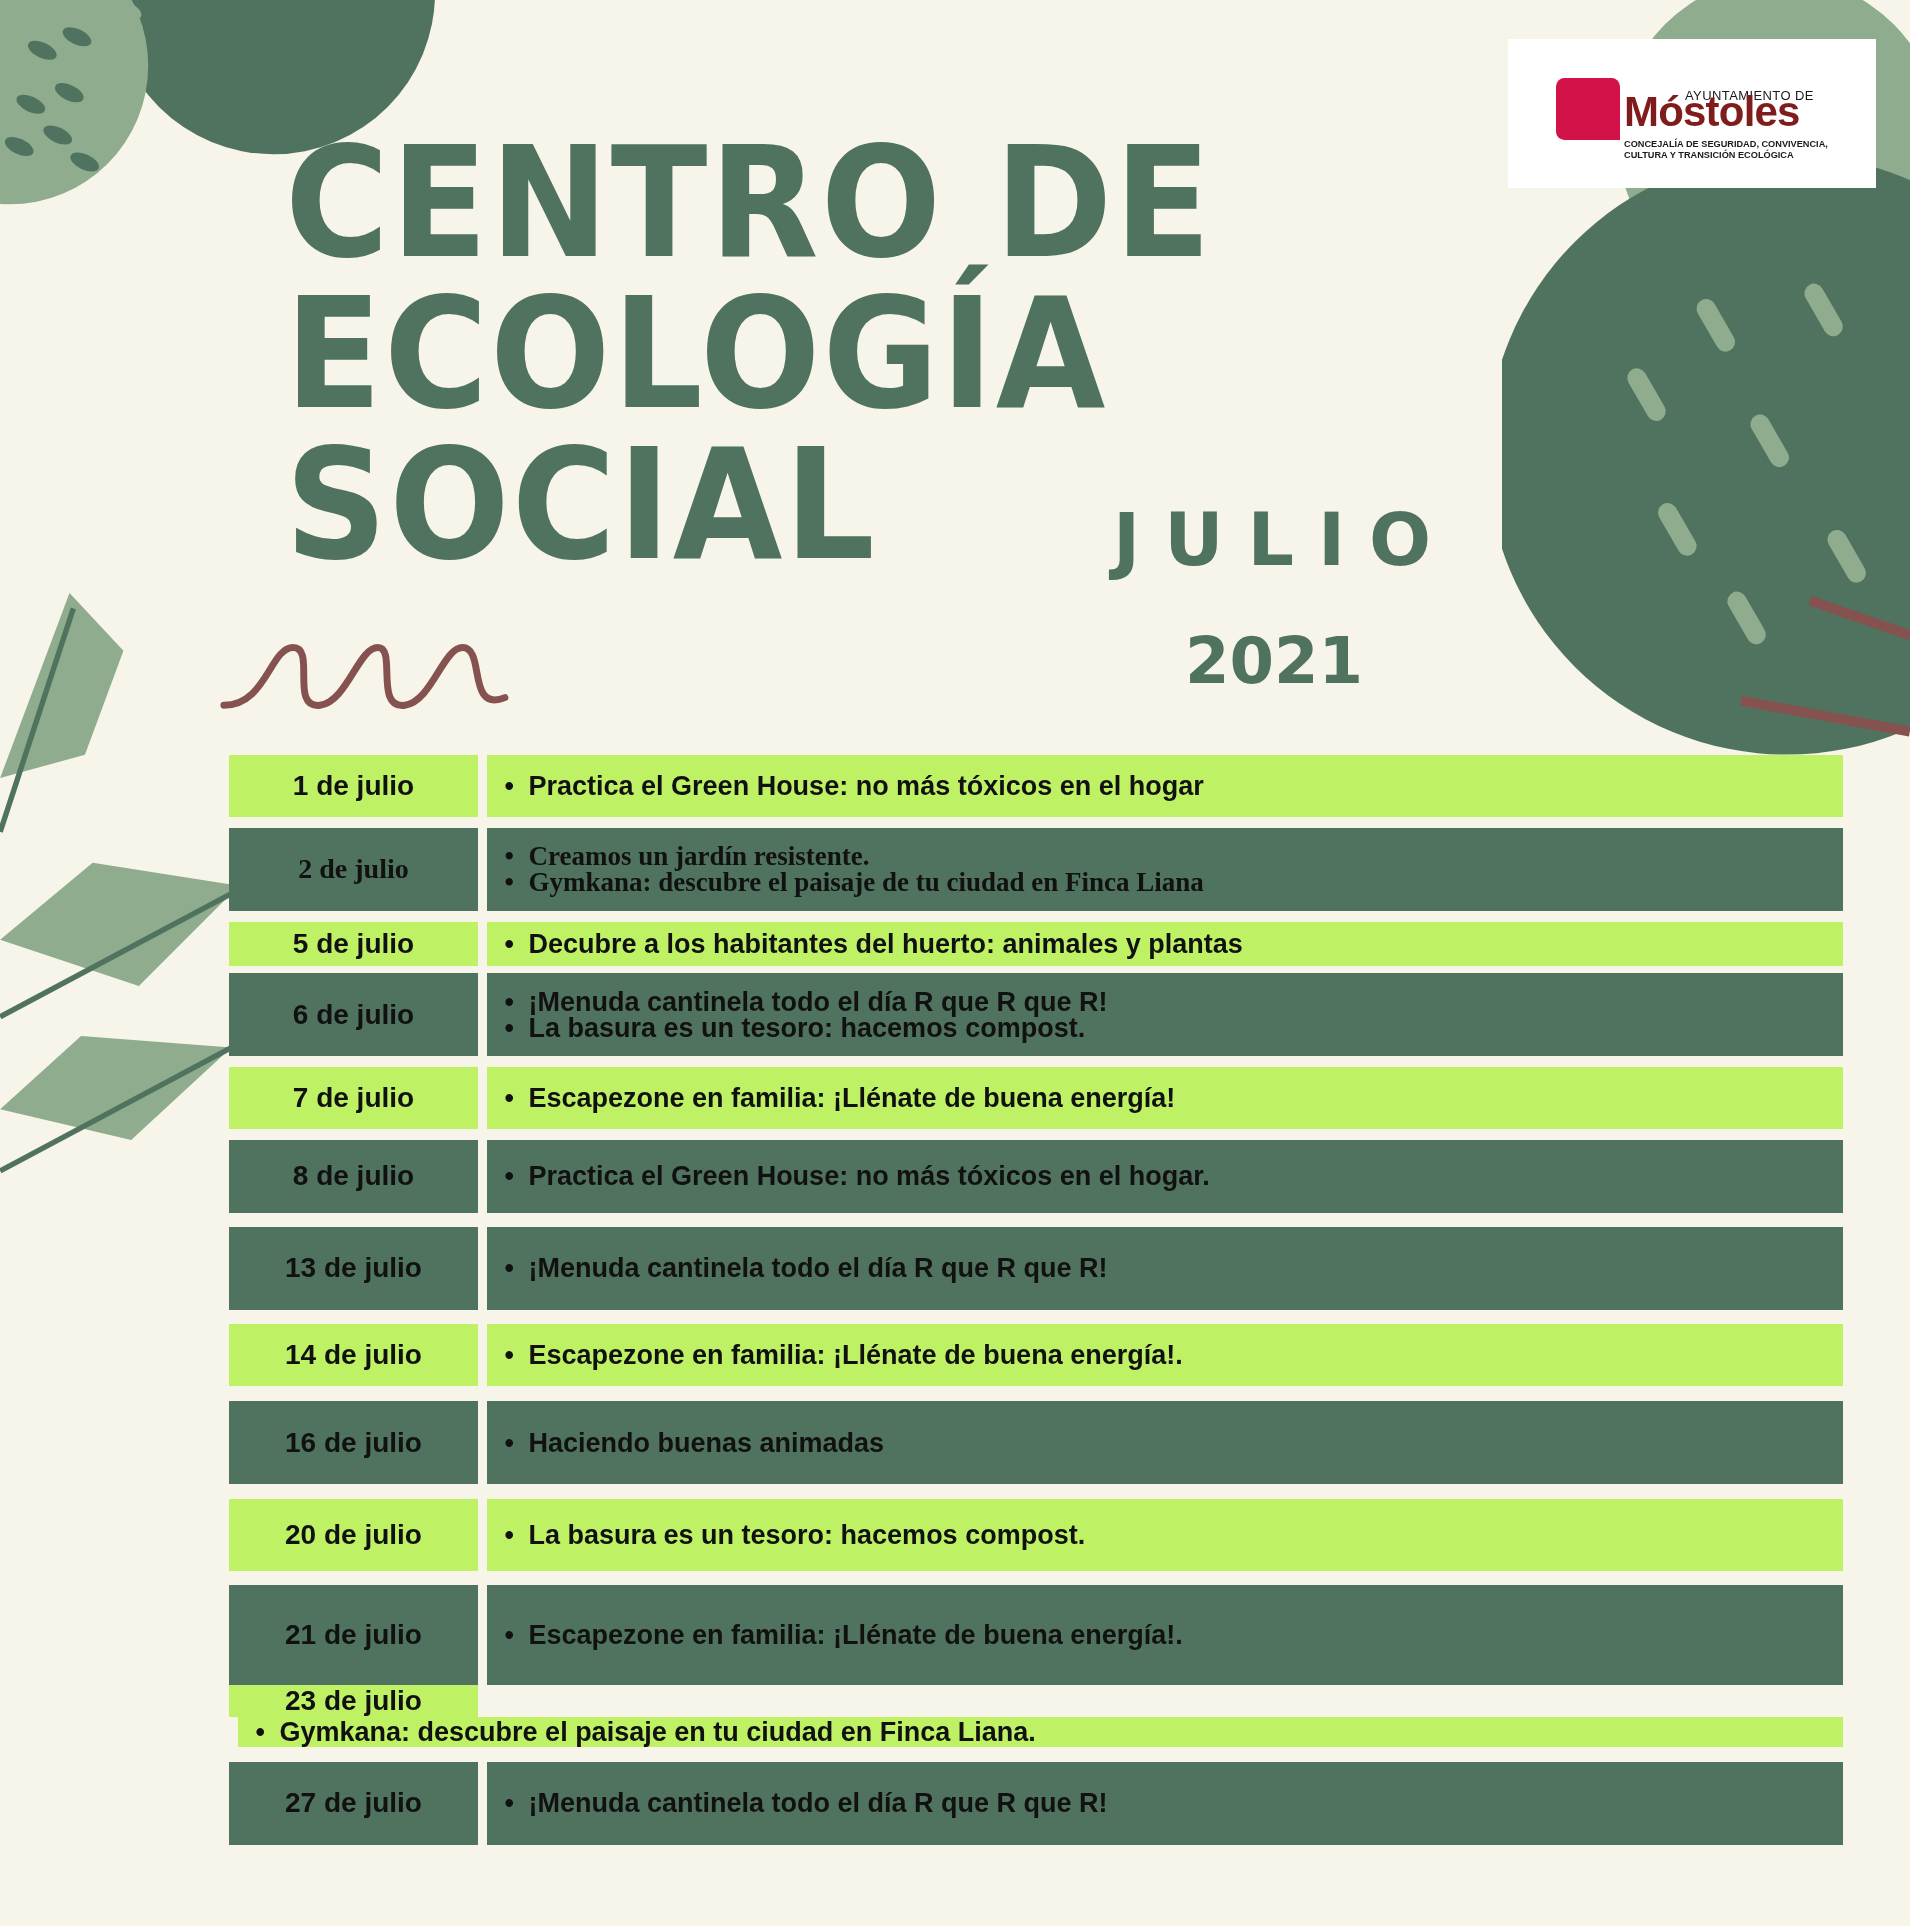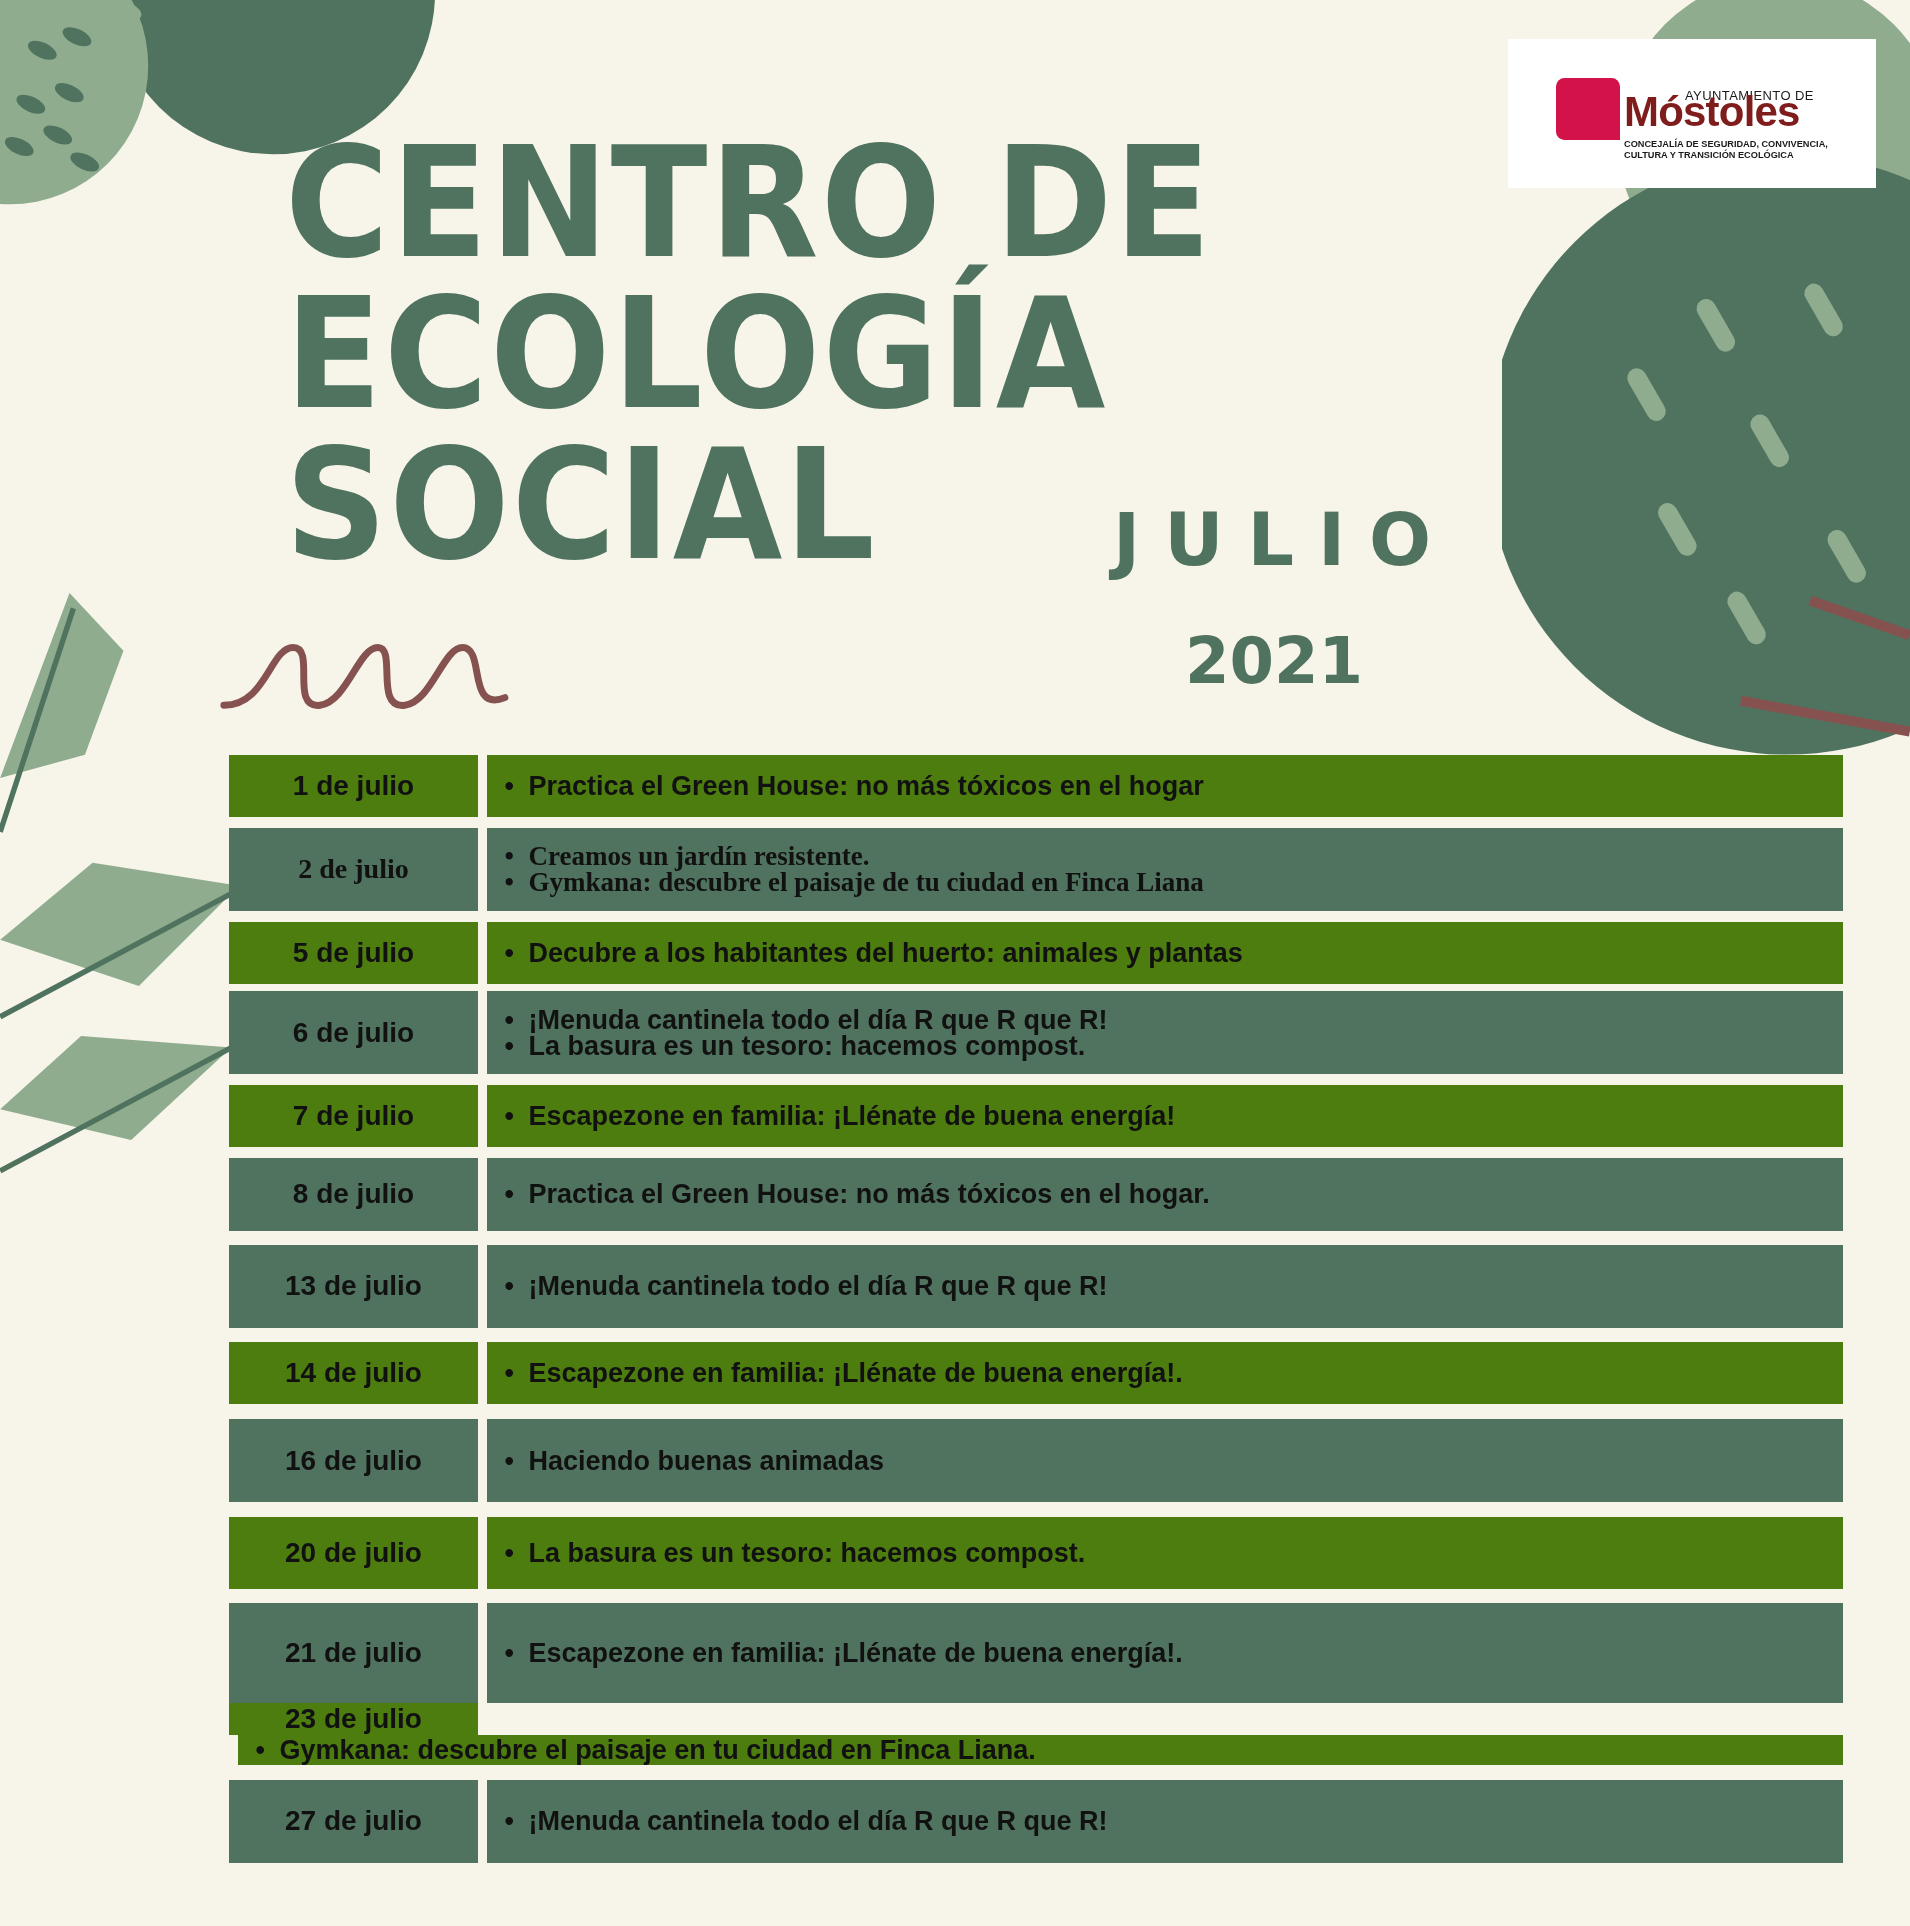--- a/index.html
+++ b/index.html
@@ -12,21 +12,21 @@
   .logo .shield{position:absolute;left:48px;top:39px;width:64px;height:62px;background:#d3124a;border-radius:8.5px 8.5px 0 8.5px;}
   .logo .ayto{position:absolute;left:177px;top:49px;font-size:13px;color:#1a1a1a;letter-spacing:0.4px;}
   .logo .name{position:absolute;left:116px;top:49px;font-size:42px;font-weight:bold;color:#7f1d1d;letter-spacing:-0.8px;}
   .logo .sub{position:absolute;left:116px;top:100px;font-size:9.2px;line-height:10.8px;font-weight:bold;color:#1a1a1a;}
   .schedule{position:absolute;left:229px;top:755px;width:1614px;}
   .row{display:flex;margin-bottom:0;}
   .date-cell{width:249px;display:flex;align-items:center;justify-content:center;font-weight:bold;font-size:28px;color:#111;box-sizing:border-box;}
   .act-cell{flex:1;margin-left:8.5px;display:flex;flex-direction:column;justify-content:center;padding-left:42px;font-weight:bold;font-size:27px;line-height:26px;color:#111;box-sizing:border-box;}
   .act-cell .item{position:relative;}
   .act-cell .item::before{content:"•";position:absolute;left:-24px;}
-  .light .date-cell,.light .act-cell{background:#4d7c0f;}
+  .light .date-cell,.light .act-cell{background:#bef264;}
   .dark .date-cell,.dark .act-cell{background:#50735f;}
 </style>
 </head>
 <body>
 
 <svg class="deco" style="left:0;top:0" width="462" height="424" viewBox="0 0 1200 1100">
   <circle cx="710" cy="-20" r="420" fill="#50735f"></circle>
   <circle cx="25" cy="170" r="360" fill="#8fac8e"></circle>
   <g fill="#50735f">
     <ellipse cx="110" cy="130" rx="40" ry="20" transform="rotate(25 110 130)"></ellipse>
@@ -107,21 +107,21 @@
         <div class="item">Practica el Green House: no más tóxicos en el hogar</div>
       </div>
     </div>
     <div class="row dark" style="height: 83px; margin-bottom: 10.8px; font-family: Liberation Serif, serif;">
       <div class="date-cell">2 de julio</div>
       <div class="act-cell">
         <div class="item">Creamos un jardín resistente.</div>
         <div class="item">Gymkana: descubre el paisaje de tu ciudad en Finca Liana</div>
       </div>
     </div>
-    <div class="row light" style="height: 62px; margin-bottom: 7.7px;">
+    <div class="row light" style="height: 44px; margin-bottom: 7.7px;">
       <div class="date-cell">5 de julio</div>
       <div class="act-cell">
         <div class="item">Decubre a los habitantes del huerto: animales y plantas</div>
       </div>
     </div>
     <div class="row dark" style="height: 83px; margin-bottom: 10.8px;">
       <div class="date-cell">6 de julio</div>
       <div class="act-cell">
         <div class="item">¡Menuda cantinela todo el día R que R que R!</div>
         <div class="item">La basura es un tesoro: hacemos compost.</div>

